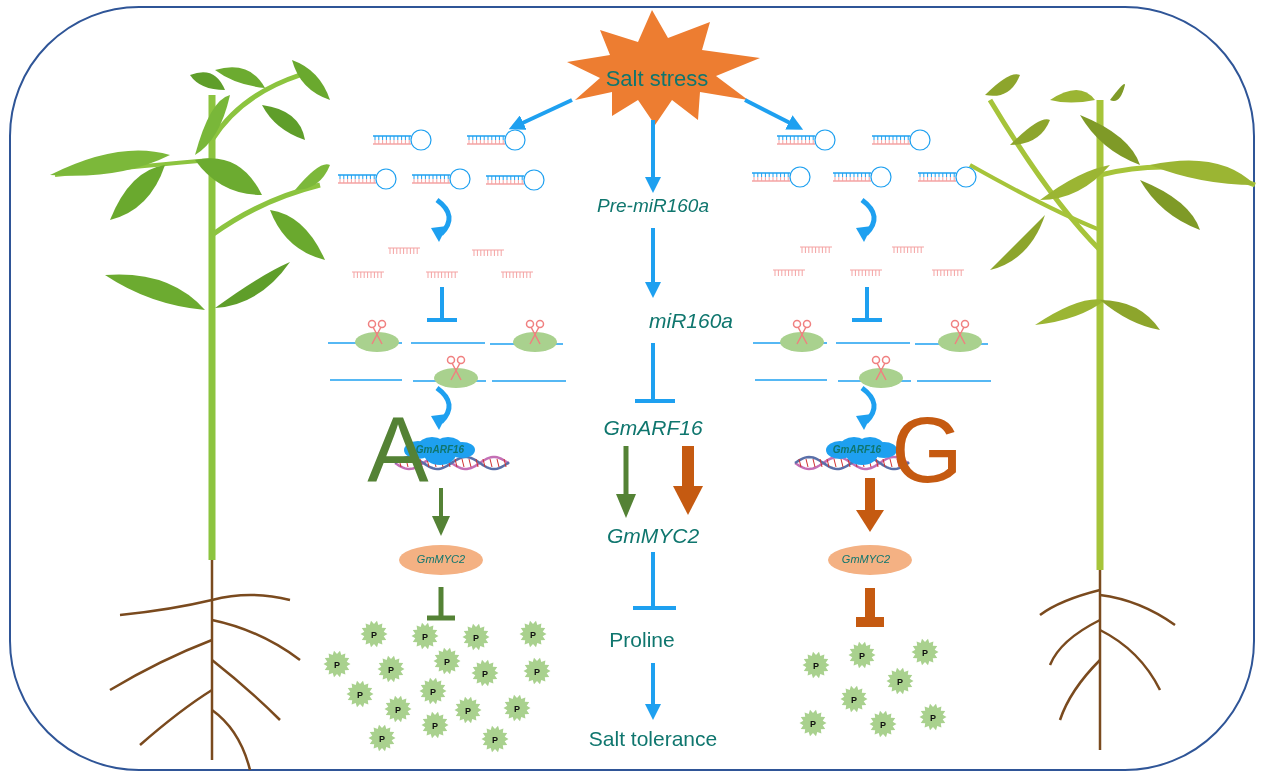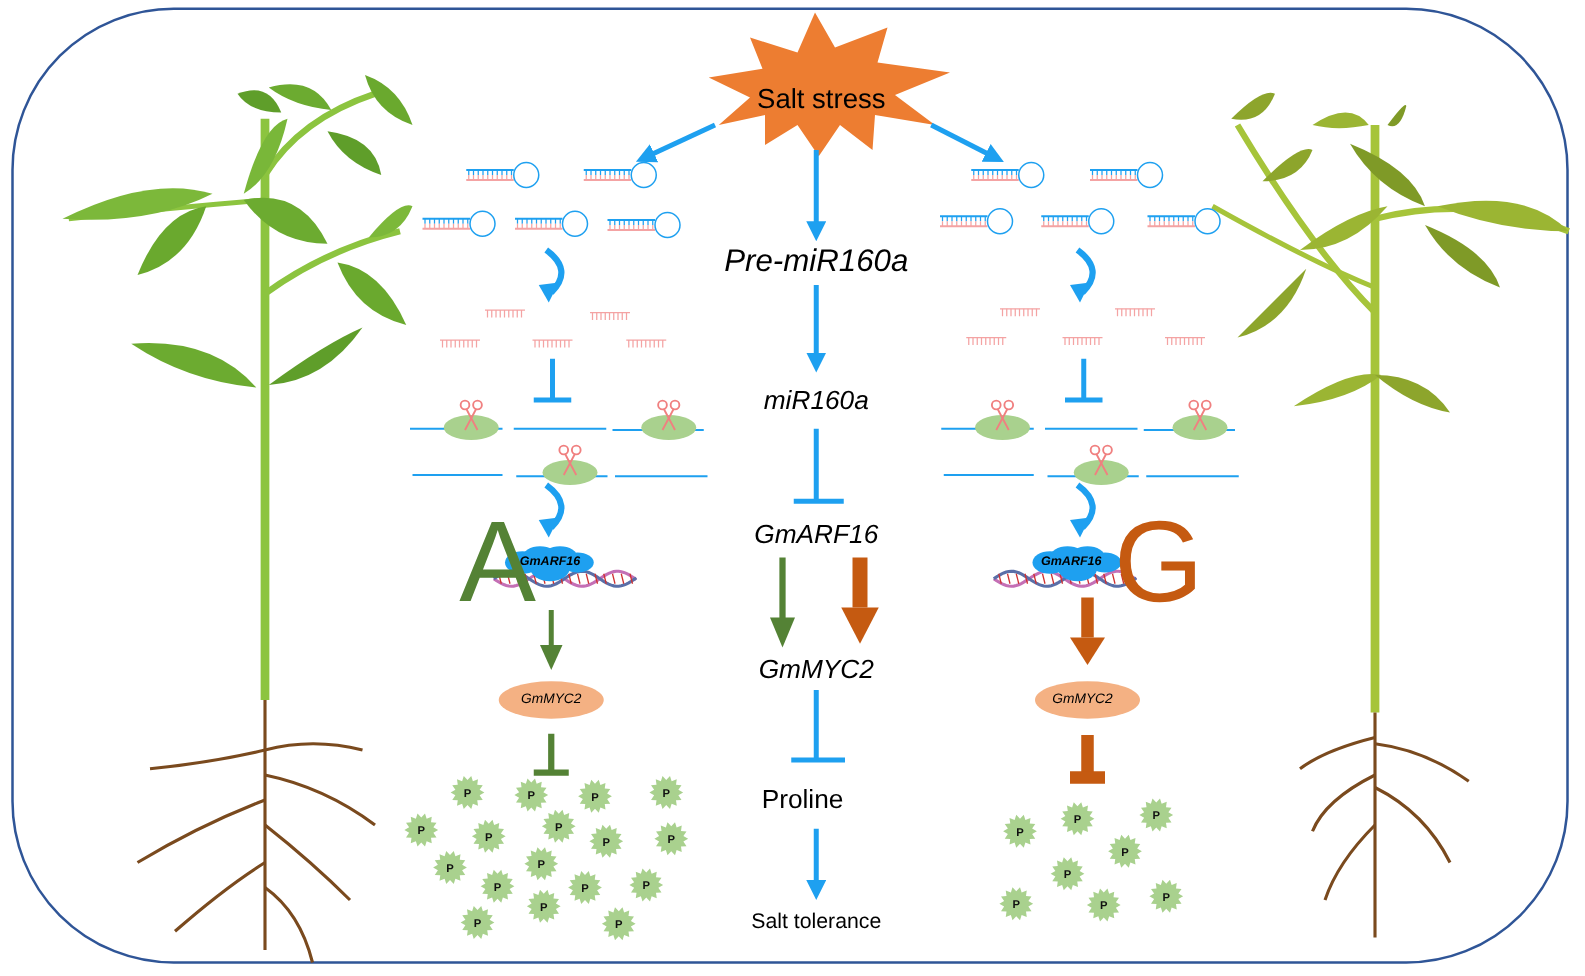--- a/index.html
+++ b/index.html
@@ -1,18 +1,18 @@
 <!DOCTYPE html>
 <html><head>
 <meta charset="utf-8">
 <style>
   html,body{margin:0;padding:0;background:#ffffff;}
   body{width:1268px;height:781px;overflow:hidden;position:relative;font-family:"Liberation Sans",sans-serif;}
   #stage{position:absolute;left:0;top:0;width:1268px;height:781px;}
-  .lbl{position:absolute;font-family:"Liberation Sans",sans-serif;color:#000000;white-space:nowrap;transform:translateX(-50%);}
+  .lbl{position:absolute;font-family:"Liberation Sans",sans-serif;color:#0f766e;white-space:nowrap;transform:translateX(-50%);}
   .it{font-style:italic;}
   .frame{position:absolute;left:9px;top:6px;width:1246px;height:765px;border:2.5px solid #2f5597;border-radius:130px;box-sizing:border-box;}
 </style>
 </head>
 <body>
 
 <div id="stage">
   <div class="frame"></div>
 
   <svg id="art" width="1268" height="781" style="position:absolute;left:0;top:0">
@@ -698,26 +698,26 @@
           <text x="883" y="727.5" font-size="9" text-anchor="middle" font-family="Liberation Sans, sans-serif" fill="#111" font-weight="bold">P</text>
         </g>
         <g>
           <polygon points="946.5,717.0 942.7,719.2 945.2,722.9 940.8,723.2 941.4,727.6 937.3,726.0 936.0,730.2 933.0,727.0 930.0,730.2 928.7,726.0 924.6,727.6 925.2,723.2 920.8,722.9 923.3,719.2 919.5,717.0 923.3,714.8 920.8,711.1 925.2,710.8 924.6,706.4 928.7,708.0 930.0,703.8 933.0,707.0 936.0,703.8 937.3,708.0 941.4,706.4 940.8,710.8 945.2,711.1 942.7,714.8" fill="#a9d18e"></polygon>
           <text x="933" y="720.5" font-size="9" text-anchor="middle" font-family="Liberation Sans, sans-serif" fill="#111" font-weight="bold">P</text>
         </g>
       </g>
   </svg>
 
   <div class="lbl" style="left:657px;top:66px;font-size:22px;">Salt stress</div>
-  <div class="lbl it" style="left:653px;top:195px;font-size:25px;">Pre-miR160a</div>
-  <div class="lbl it" style="left:653px;top:309px;font-size:21px;text-align:right;">miR160a</div>
+  <div class="lbl it" style="left:653px;top:195px;font-size:19px;">Pre-miR160a</div>
+  <div class="lbl it" style="left:691px;top:309px;font-size:21px;text-align:right;">miR160a</div>
   <div class="lbl it" style="left:653px;top:416px;font-size:21px;">GmARF16</div>
   <div class="lbl it" style="left:653px;top:524px;font-size:21px;">GmMYC2</div>
   <div class="lbl" style="left:642px;top:628px;font-size:21px;">Proline</div>
-  <div class="lbl" style="left:653px;top:727px;font-size:17px;">Salt tolerance</div>
+  <div class="lbl" style="left:653px;top:727px;font-size:21px;">Salt tolerance</div>
 
   <div class="lbl" style="left:398px;top:404px;font-size:92px;color:#548235;line-height:92px;">A</div>
   <div class="lbl" style="left:927px;top:404px;font-size:92px;color:#c55a11;line-height:92px;">G</div>
   <div class="lbl it" style="left:440px;top:444px;font-size:10px;font-weight:bold;">GmARF16</div>
   <div class="lbl it" style="left:857px;top:444px;font-size:10px;font-weight:bold;">GmARF16</div>
   <div class="lbl it" style="left:441px;top:553px;font-size:11px;">GmMYC2</div>
   <div class="lbl it" style="left:866px;top:553px;font-size:11px;">GmMYC2</div>
 </div>
 
 </body></html>

